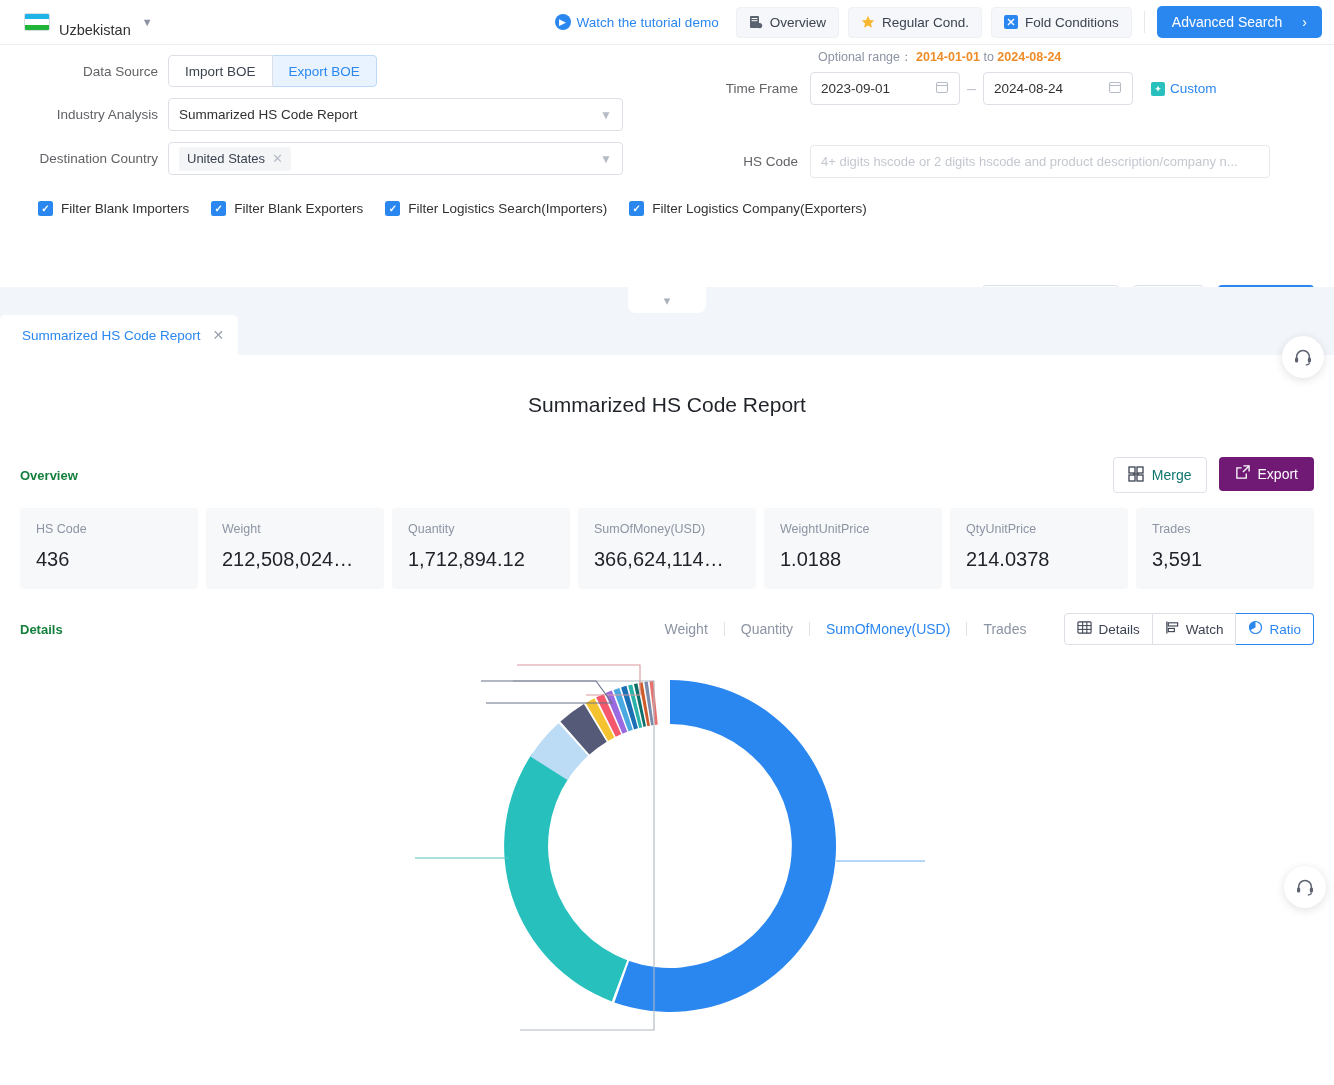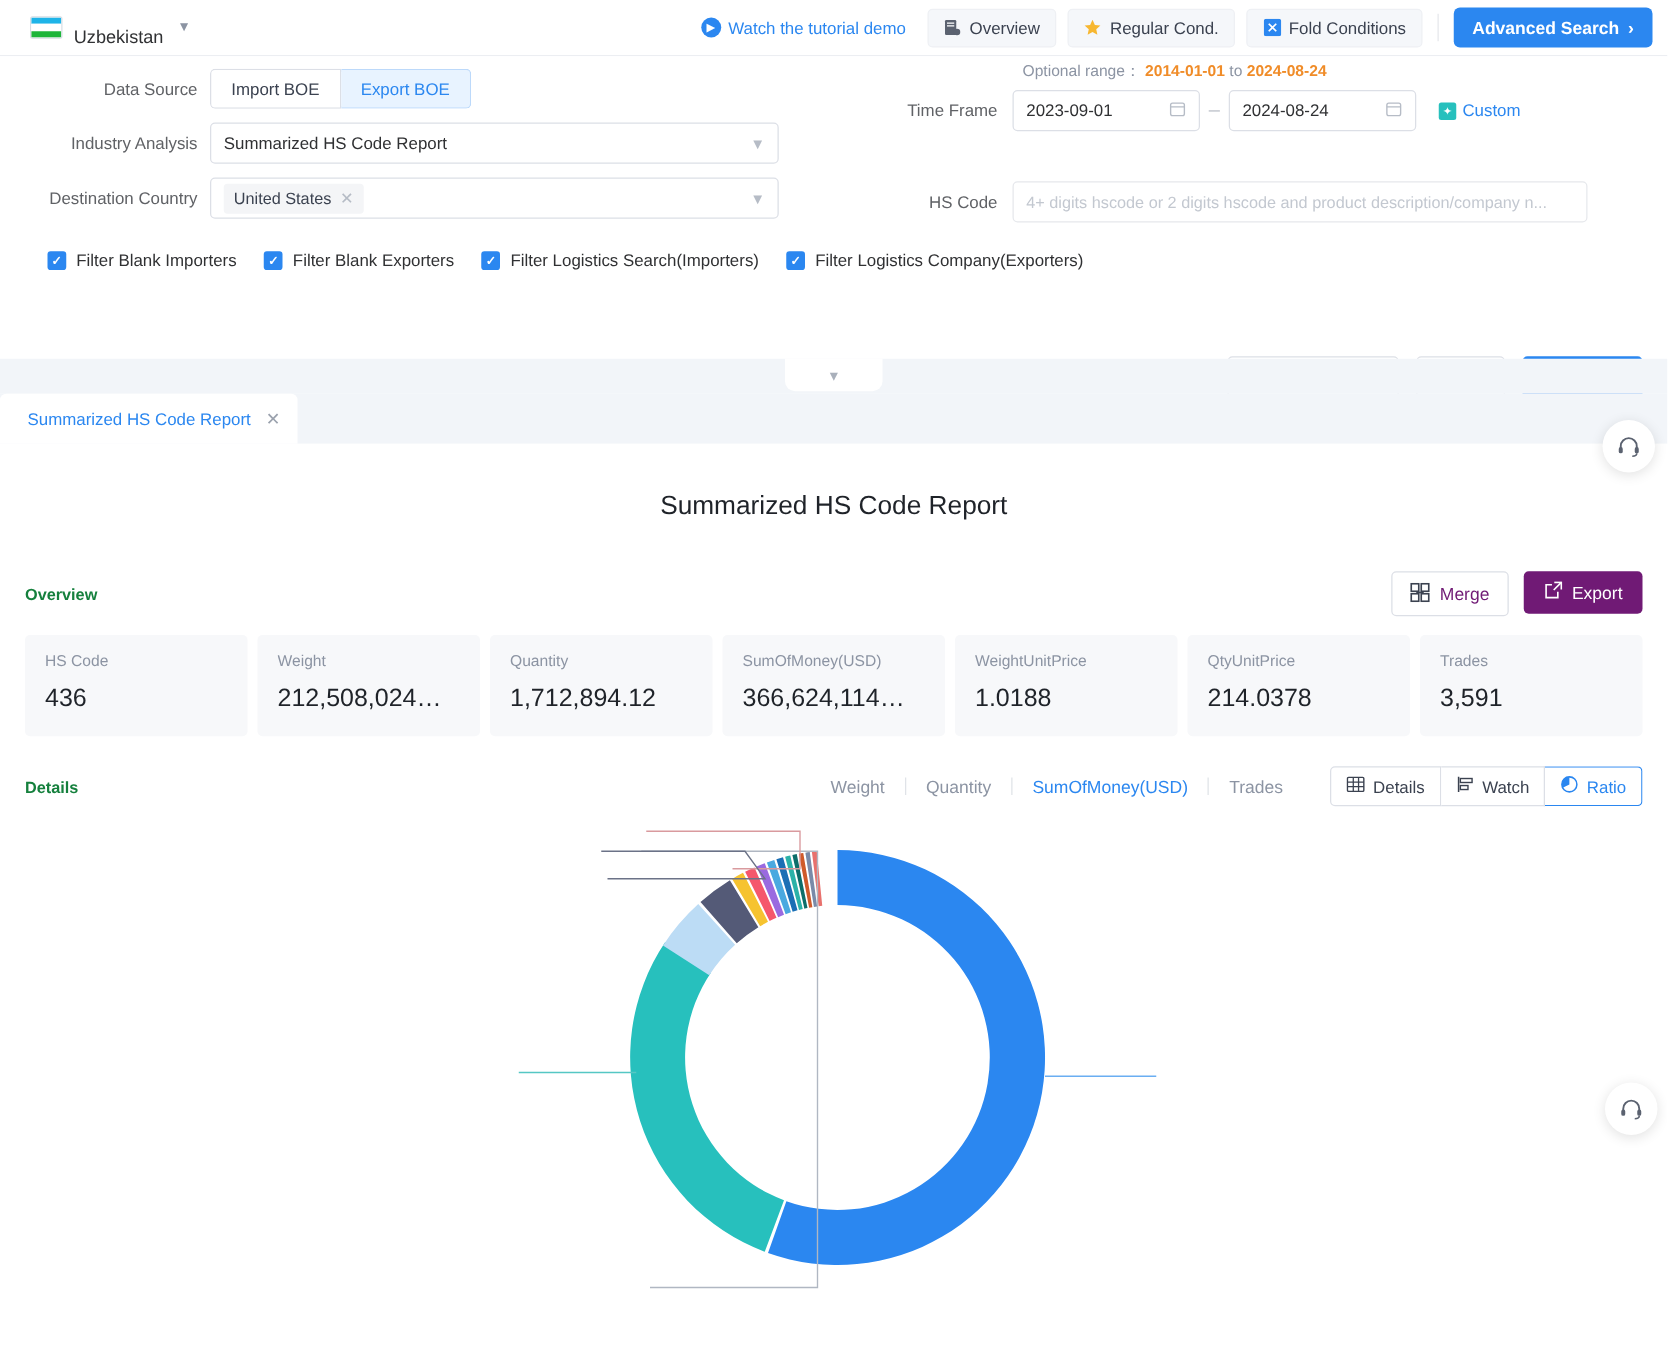--- a/index.html
+++ b/index.html
@@ -47,24 +47,24 @@
     flex: 0 0 auto;
   }
   .tb-btn {
     display: flex; align-items: center; gap: 6px;
     height: 31px; padding: 0 12px;
     background: #f5f7fa; border: 1px solid #eef0f4; border-radius: 4px;
     font-size: 13.5px; color: #3b4250; cursor: pointer; white-space: nowrap;
   }
   .tb-sep { width: 1px; height: 22px; background: #e6e8ec; margin: 0 3px; }
   .adv-btn {
-    display: flex; align-items: center; gap: 7px;
+    display: flex; align-items: center; gap: 20px;
     height: 32px; padding: 0 15px; background: #2b87f0;
     border-radius: 5px; color: #fff; font-size: 14px;
-    font-weight: 700; cursor: pointer; white-space: nowrap;
+    font-weight: 400; cursor: pointer; white-space: nowrap;
   }
   .ic-sq-small {
     width: 15px; height: 15px; border-radius: 2px; flex: 0 0 auto;
     display: flex; align-items: center; justify-content: center;
   }
 
   
   .searchpanel { position: relative; background: #fff; padding: 10px 0 0 0; height: 250px; }
 
   .row { display: flex; align-items: center; margin-bottom: 11px; }
@@ -197,21 +197,21 @@
   .content { position: absolute; left: 0; top: 355px; width: 100%; bottom: 0; background: #fff; }
   .rpt-title { text-align: center; font-size: 21px; color: #1f2329; margin-top: 38px; }
   .rpt-sub { text-align: center; font-size: 16px; color: #3b4250; margin-top: 20px; }
 
   .sec-head { display: flex; align-items: center; padding: 0 20px; margin-top: 40px; }
   .sec-title { font-size: 13px; font-weight: 700; color: #15803d; }
   .sec-actions { margin-left: auto; display: flex; gap: 12px; }
   .merge-btn {
     height: 34px; padding: 17px 14px; background: #fff; border: 1px solid #dcdfe6;
     border-radius: 4px; display: flex; align-items: center; gap: 8px;
-    font-size: 14px; color: #701a75; cursor: pointer;
+    font-size: 14px; color: #0f766e; cursor: pointer;
   }
   .export-btn {
     height: 34px; padding: 0 16px; background: #701a75; border-radius: 4px;
     display: flex; align-items: center; gap: 8px; font-size: 14px;
     color: #fff; cursor: pointer;
   }
 
   .stats { display: flex; gap: 8px; padding: 0 20px; margin-top: 15px; }
   .stat {
     flex: 1; background: #f7f8fa; border-radius: 4px;

